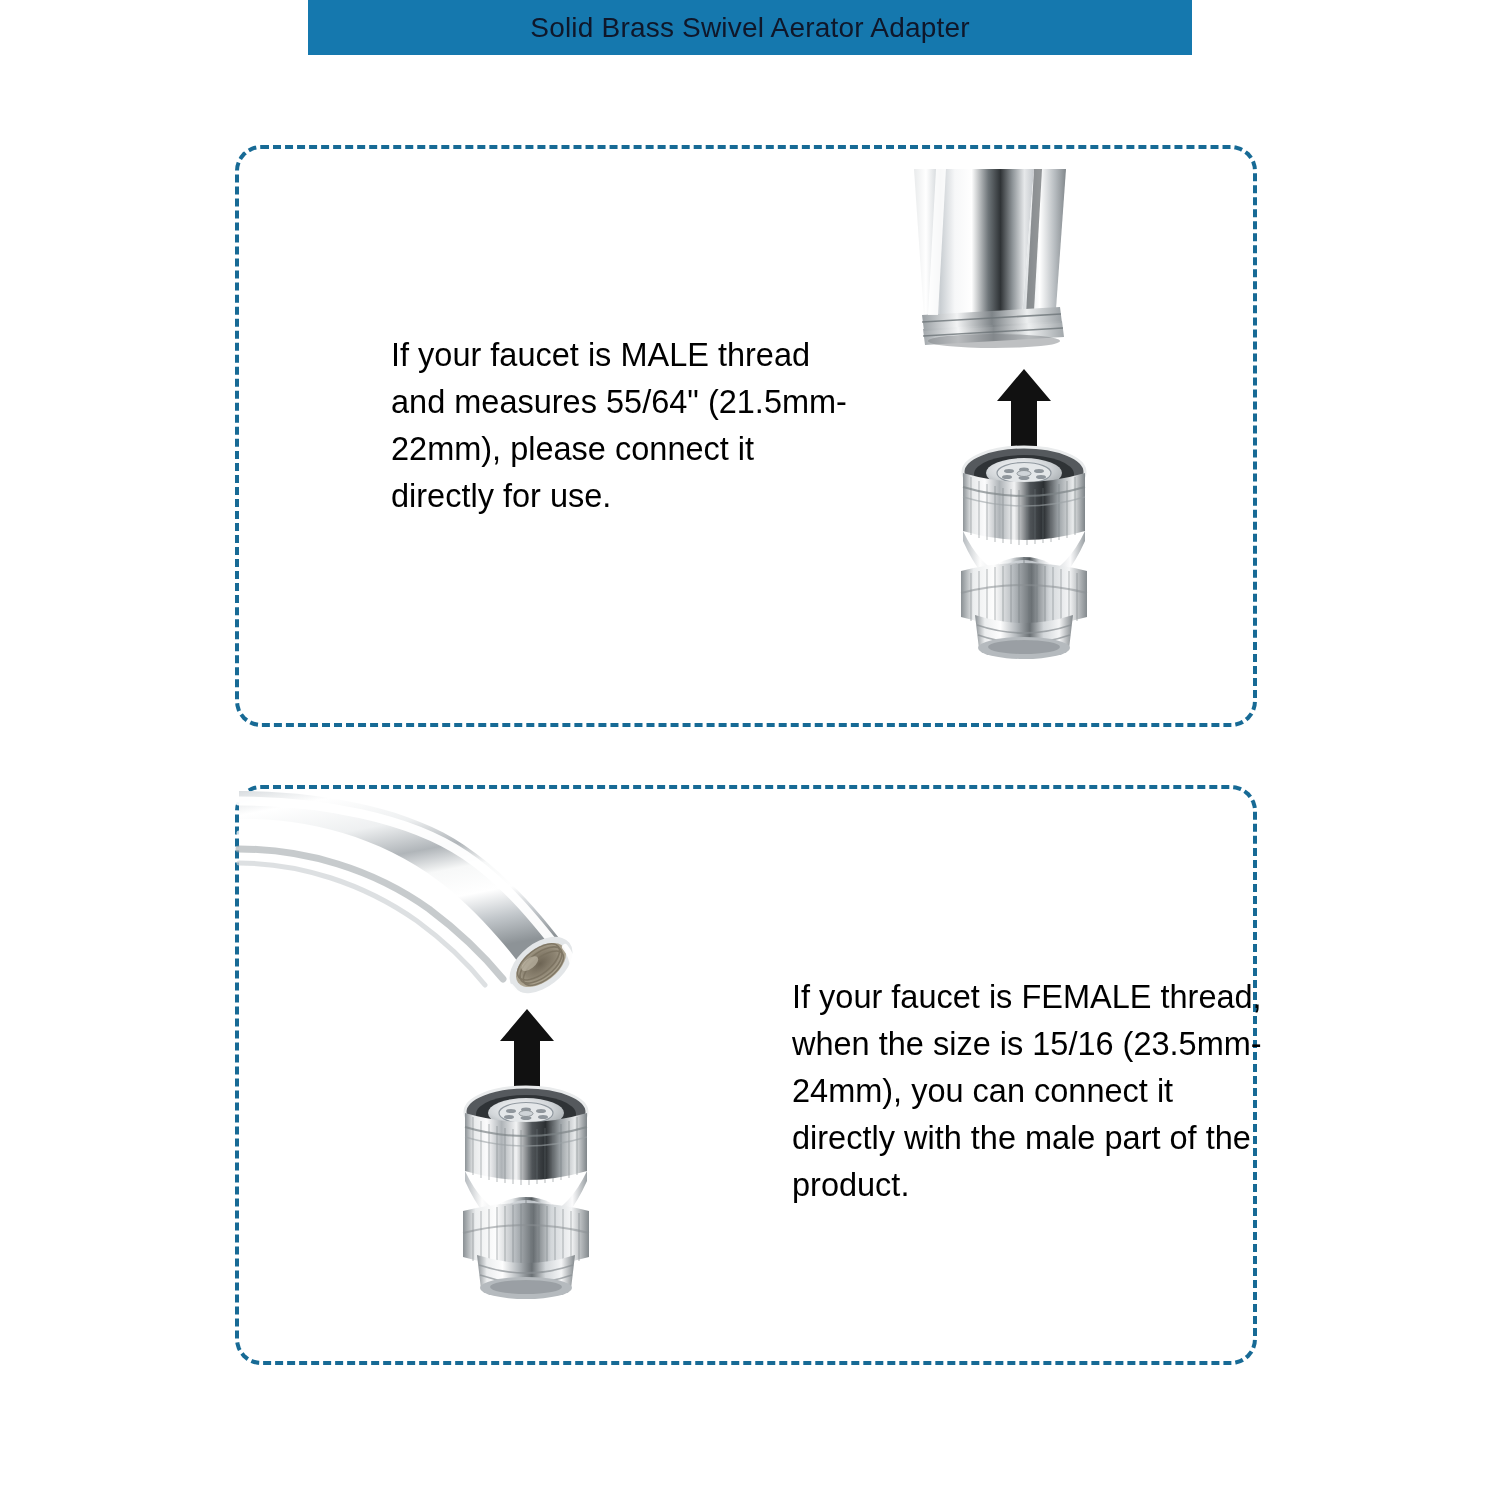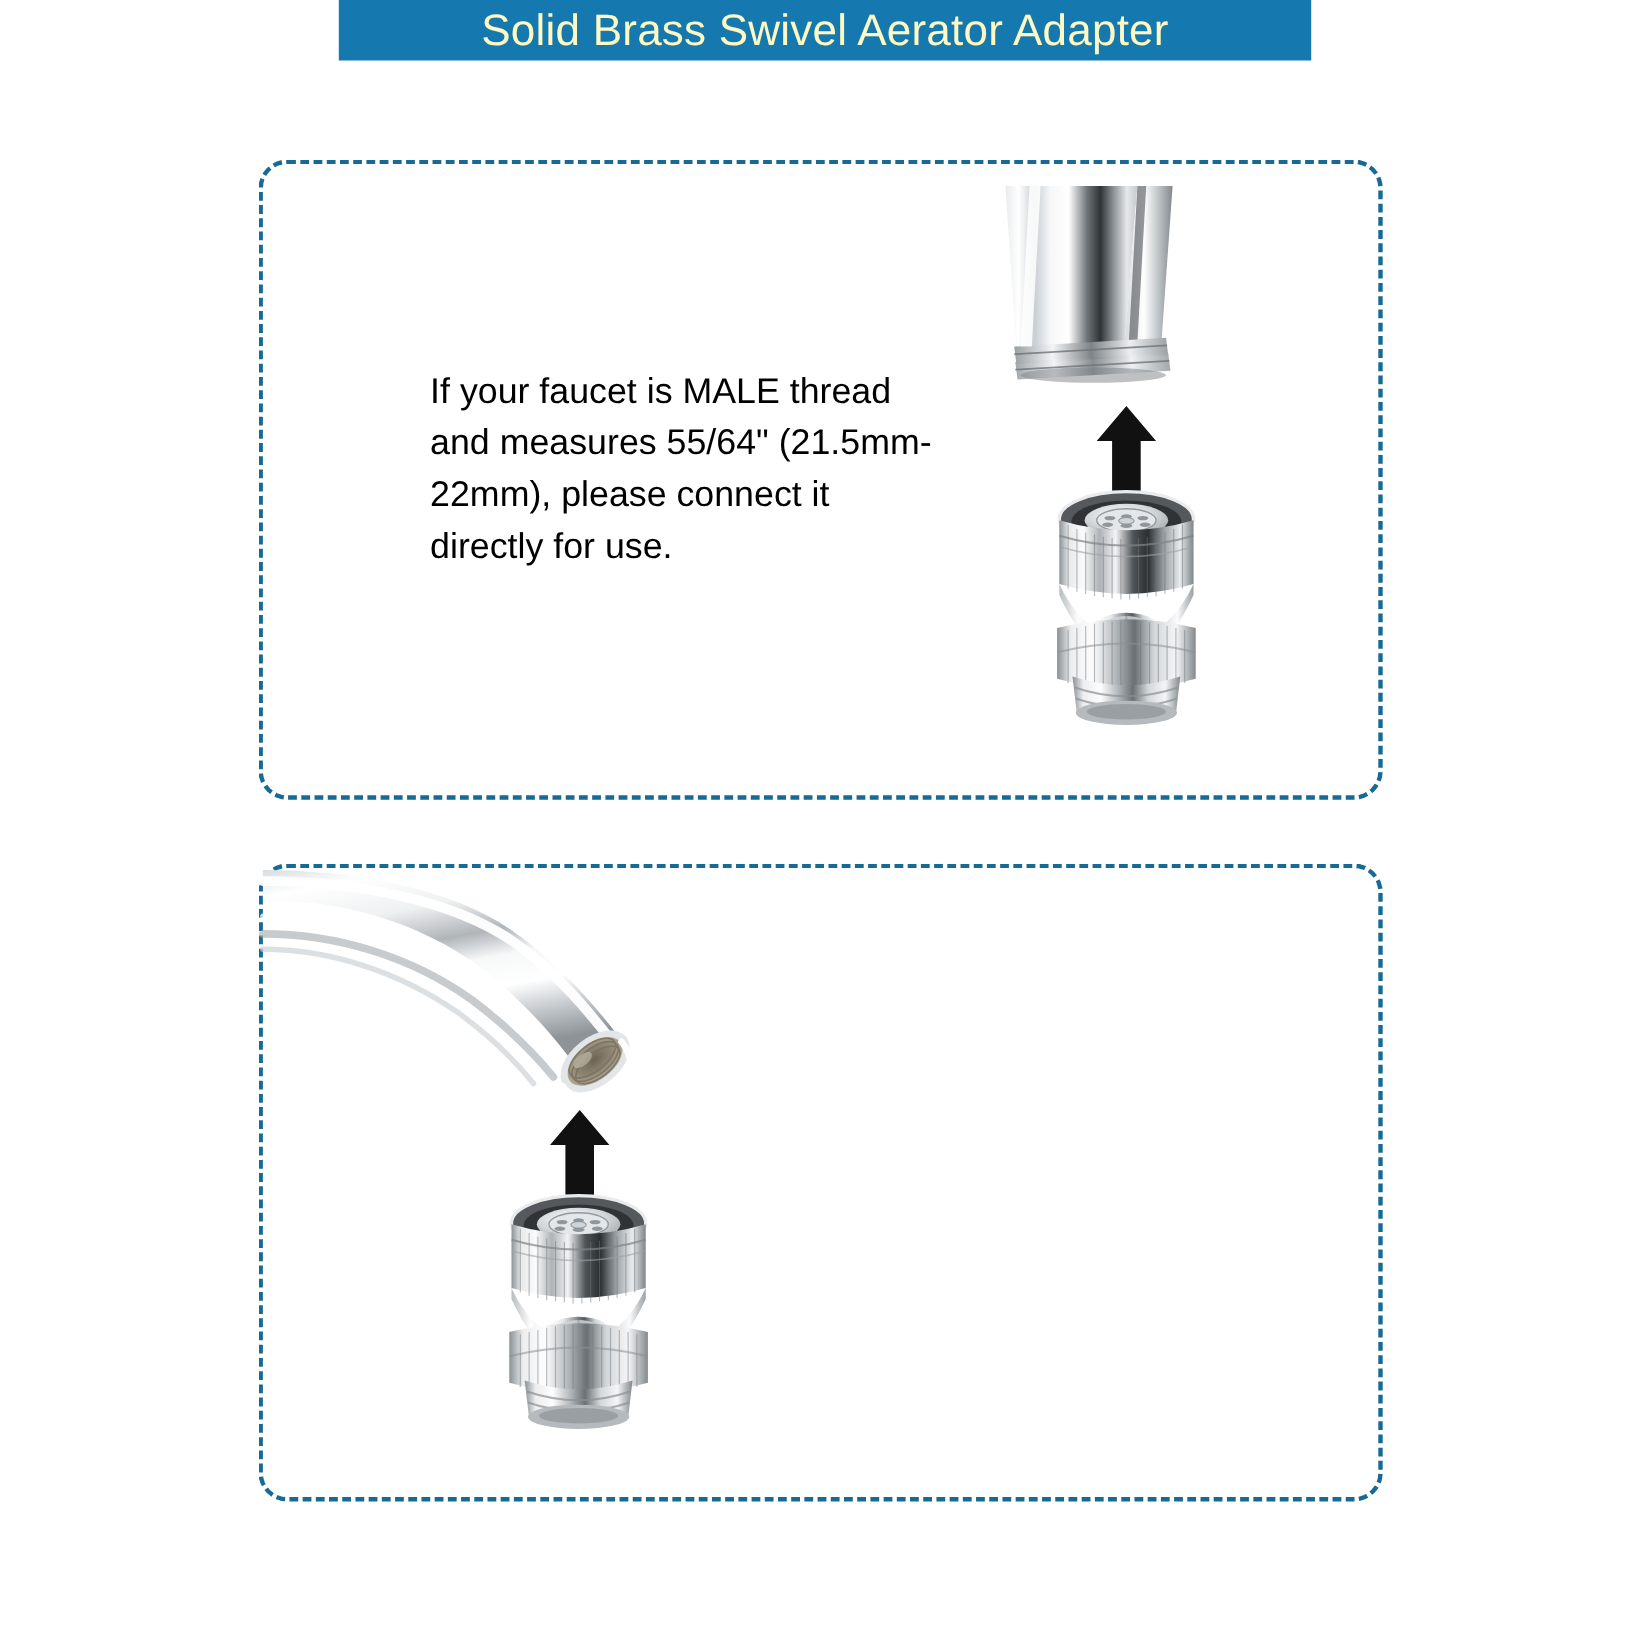--- a/index.html
+++ b/index.html
@@ -21,22 +21,22 @@
     left: 308px;
     top: 0px;
     width: 884px;
     height: 55px;
     background: #1578ae;
     display: flex;
     align-items: center;
     justify-content: center;
   }
   .header-title {
-    color: #fef9c3;
-    font-size: 40px;
+    color: #0f172a;
+    font-size: 28px;
     font-weight: normal;
     letter-spacing: 0.2px;
     line-height: 1;
     white-space: nowrap;
     font-family: "Liberation Sans", sans-serif;
   }
 
   
   .panel {
     position: absolute;
@@ -265,20 +265,21 @@
         <path d="M29 190 Q75 206 121 190"></path>
       </g>
       <ellipse cx="75" cy="203" rx="46" ry="11" fill="#b5babe"></ellipse>
       <ellipse cx="75" cy="202" rx="36" ry="7" fill="#8e9498" opacity="0.7"></ellipse>
     </svg>
   </div>
 </div>
 
 <div class="panel" id="panel-female">
 
+  <div class="instruction" id="text-female">If your faucet is FEMALE thread, when the size is 15/16 (23.5mm-24mm), you can connect it directly with the male part of the product.</div>
 
   <div class="stage" id="art-female-faucet">
     <svg width="330" height="200" viewBox="0 0 330 200">
       <defs>
         <linearGradient id="curveBody" x1="0" y1="0" x2="0.35" y2="1">
           <stop offset="0.00" stop-color="#d9dde0"></stop>
           <stop offset="0.12" stop-color="#ffffff"></stop>
           <stop offset="0.30" stop-color="#eef0f1"></stop>
           <stop offset="0.46" stop-color="#b0b5b9"></stop>
           <stop offset="0.58" stop-color="#f7f8f8"></stop>

